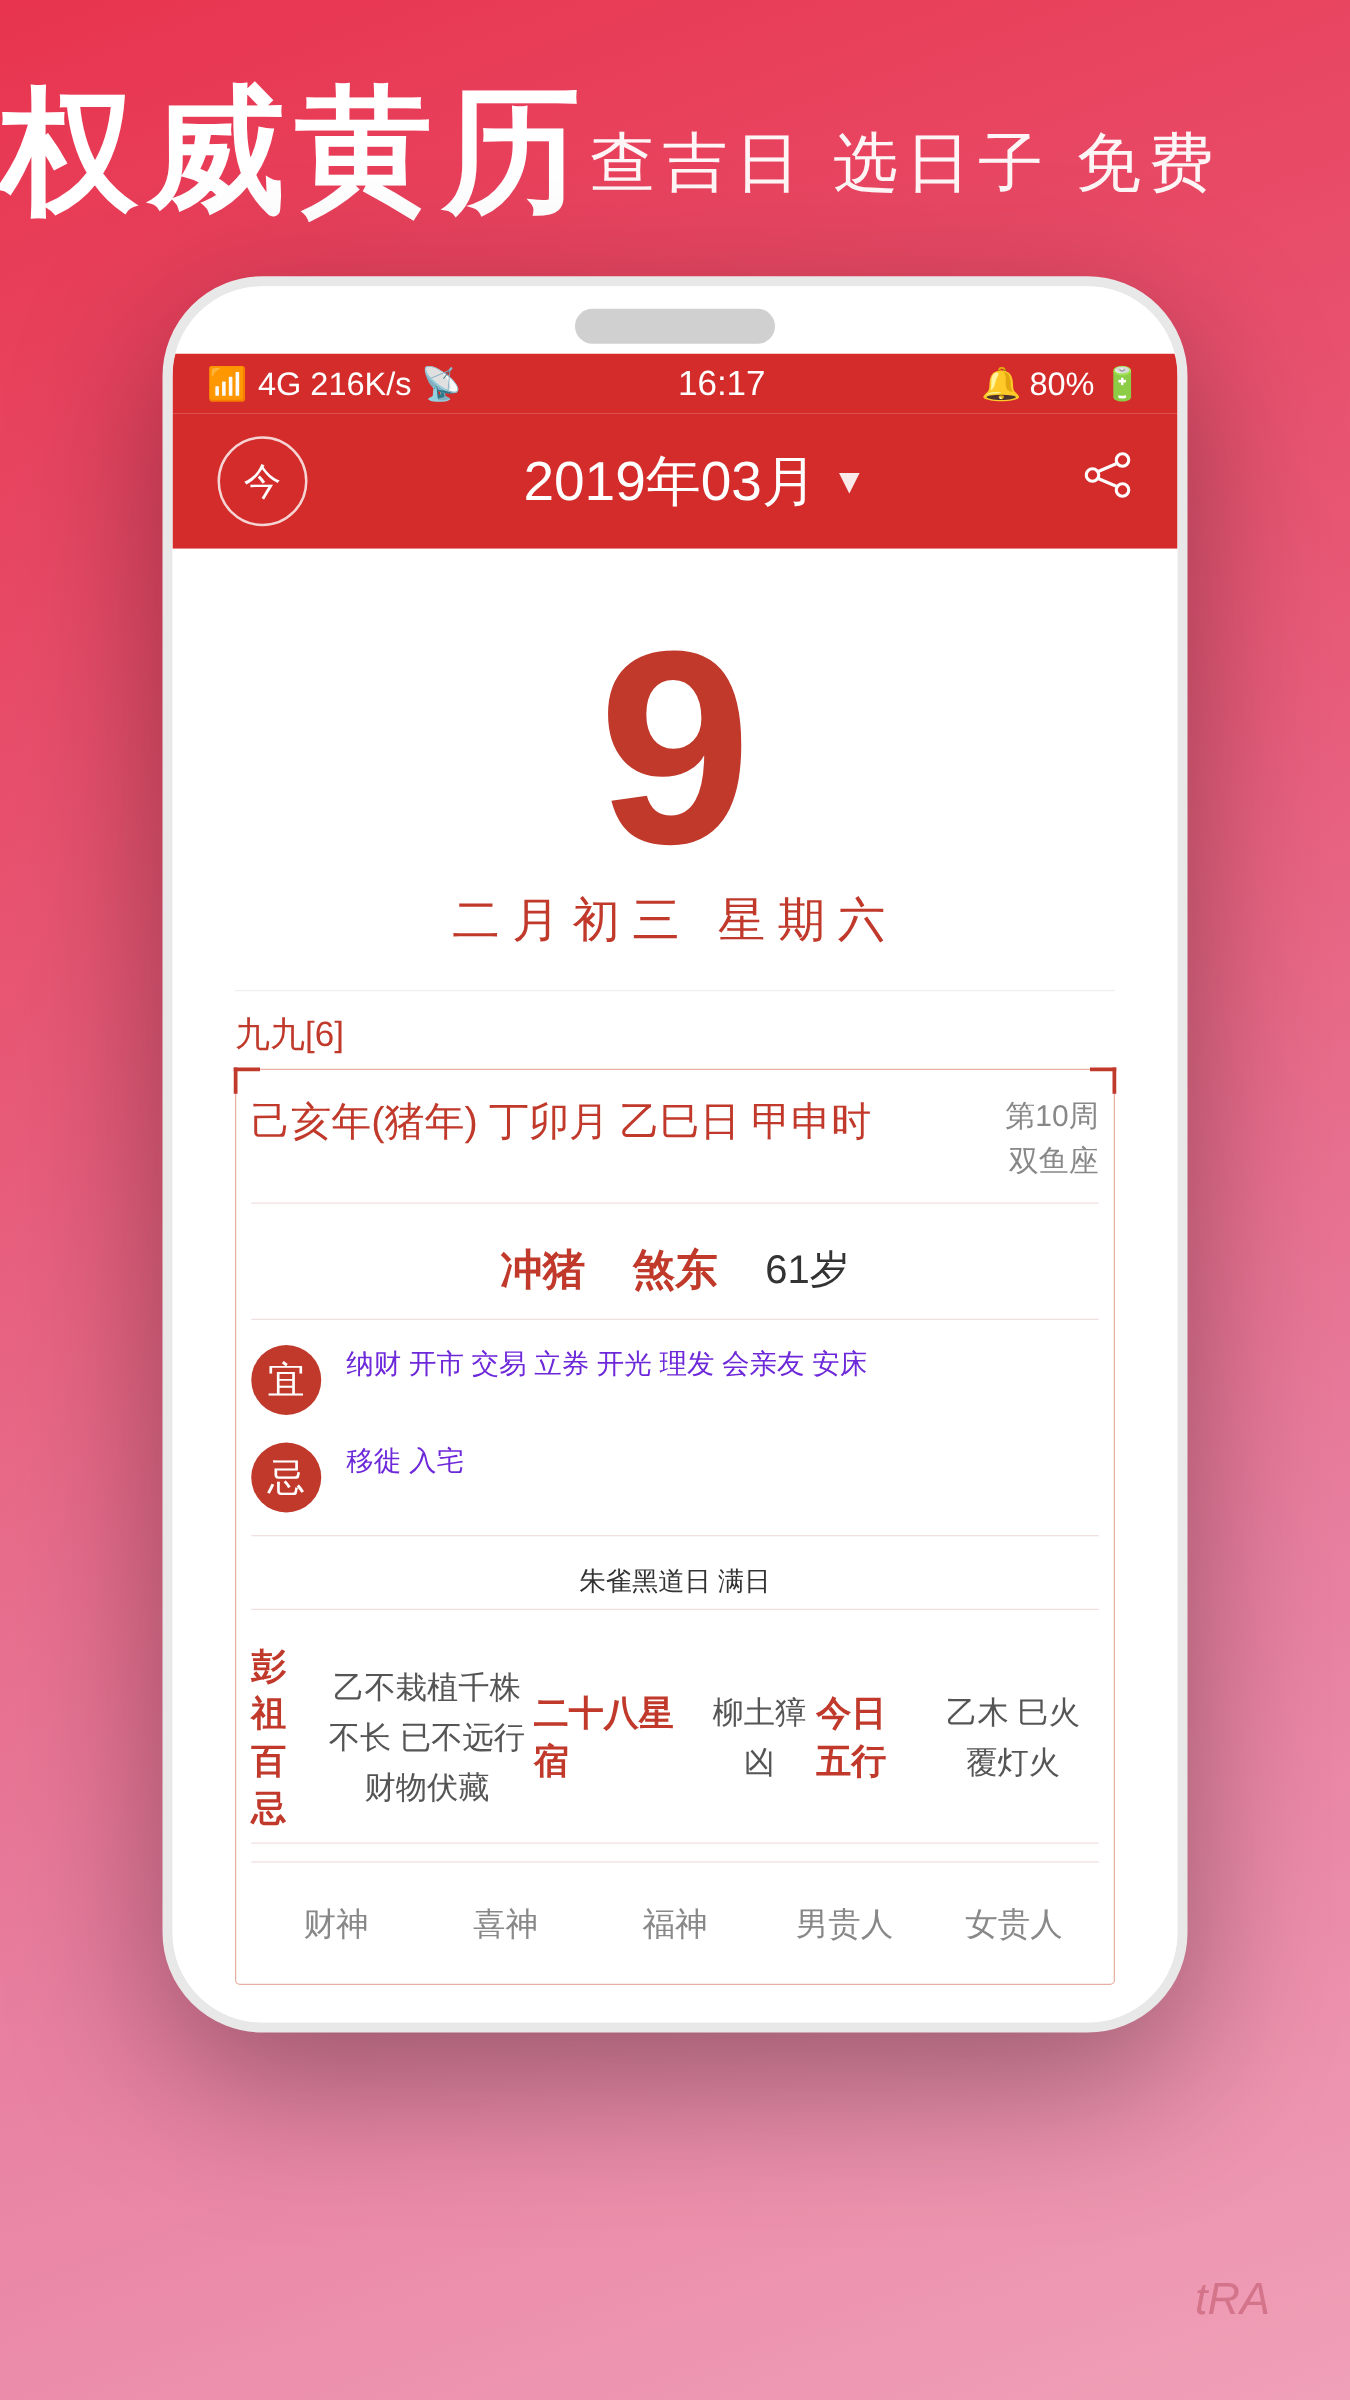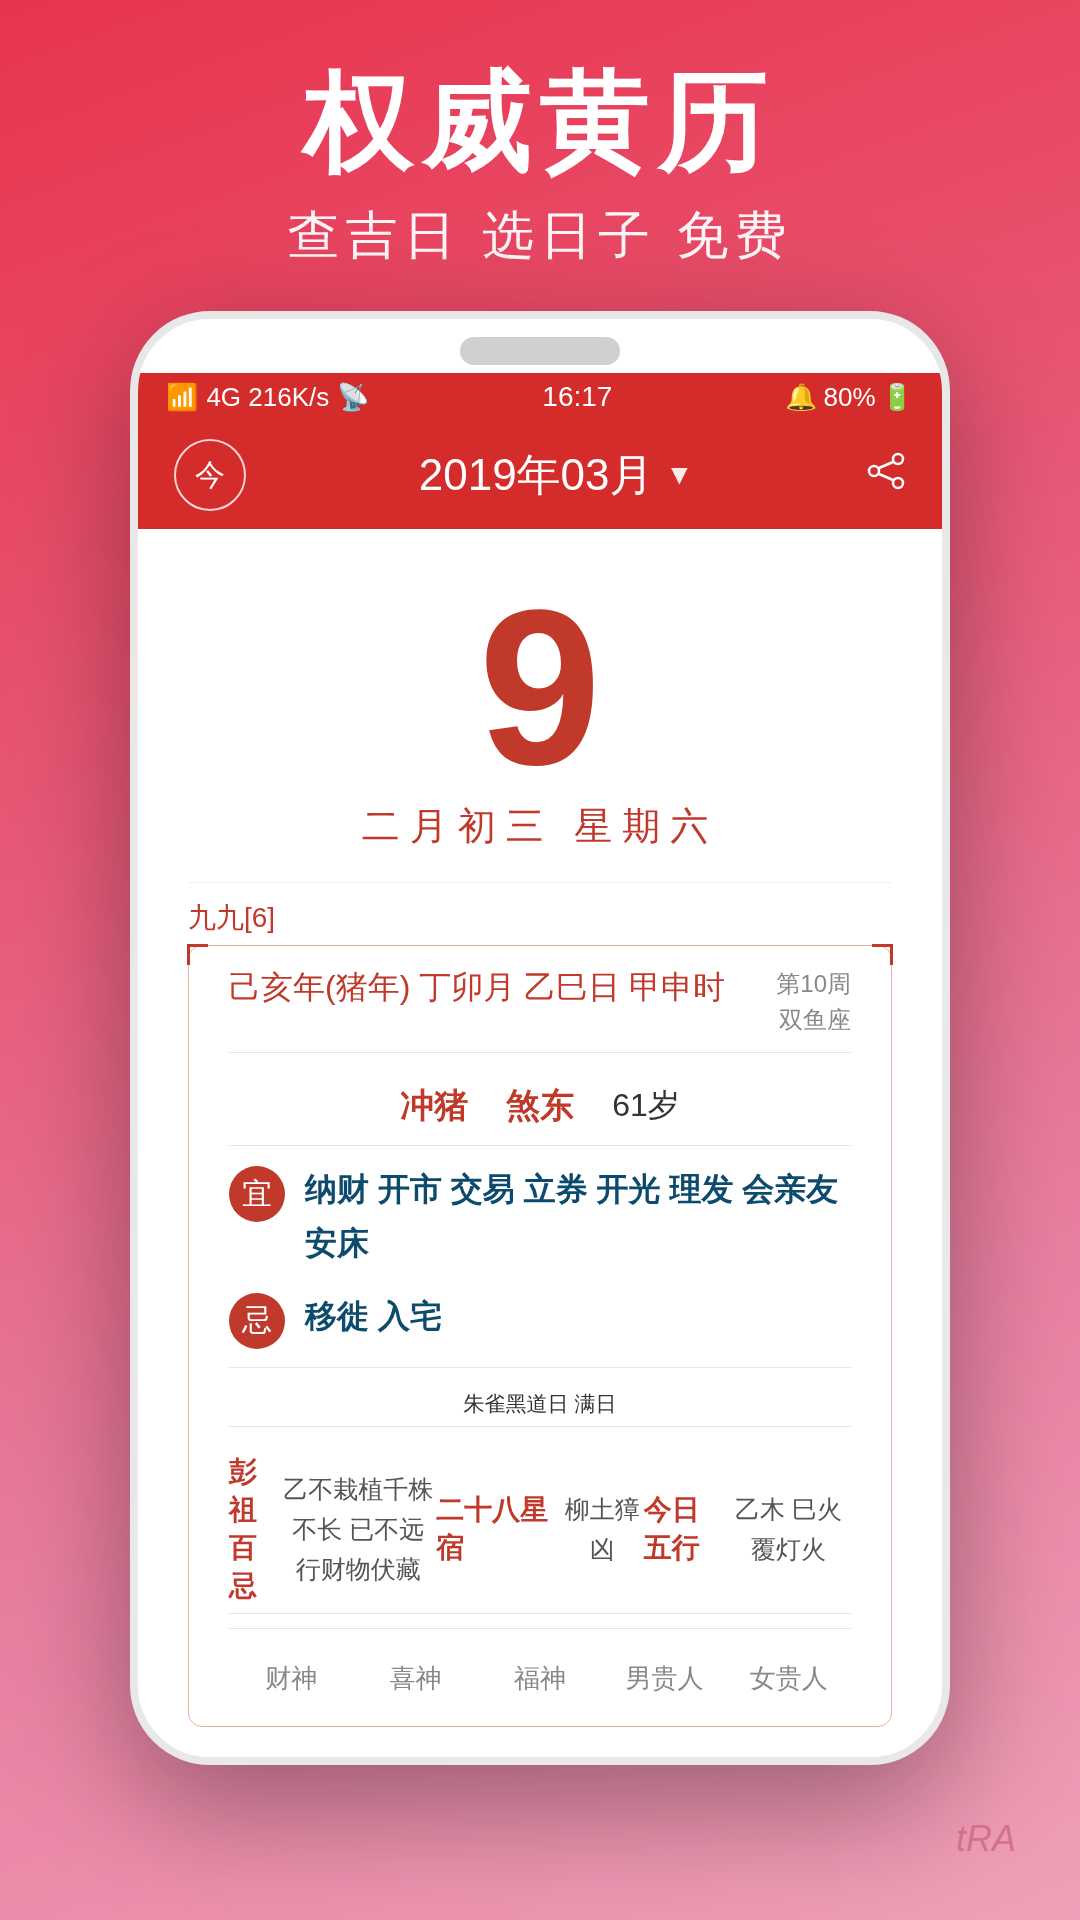--- a/index.html
+++ b/index.html
@@ -12,21 +12,21 @@
       background: linear-gradient(160deg, #e8344e 0%, #e85c7a 40%, #e87fa0 70%, #f0a0b8 100%);
       display: flex;
       flex-direction: column;
       align-items: center;
     }
 
     
     .top-section {
       width: 100%;
       display: flex;
-      flex-direction: column;
+      flex-direction: row;
       align-items: center;
       padding-top: 60px;
       padding-bottom: 40px;
     }
 
     .main-title {
       font-size: 110px;
       font-weight: 700;
       color: white;
       letter-spacing: 8px;
@@ -157,22 +157,22 @@
     }
 
     .nine-nine-label {
       color: #c0392b;
       font-size: 28px;
       margin-bottom: 8px;
     }
 
     .detail-box {
       border: 1.5px solid #e8b0a0;
-      border-radius: 14px;
-      padding: 20px 40px;
+      border-radius: 4px;
+      padding: 20px 12px;
       position: relative;
     }
 
     
     .detail-box::before,
     .detail-box::after {
       content: '';
       position: absolute;
       width: 18px;
       height: 18px;
@@ -246,25 +246,24 @@
       color: white;
       font-size: 30px;
       display: flex;
       align-items: center;
       justify-content: center;
       flex-shrink: 0;
       margin-top: 4px;
     }
 
     .yi-ji-content {
-      font-size: 32px;
-      color: #0c4a6e;
+      font-size: 22px;
+      color: #6d28d9;
       line-height: 1.7;
       flex: 1;
-      font-weight: bold;
     }
 
     .divider {
       border: none;
       border-top: 1px solid #f0e0e0;
       margin: 14px 0;
     }
 
     .zhuri-row {
       display: flex;

